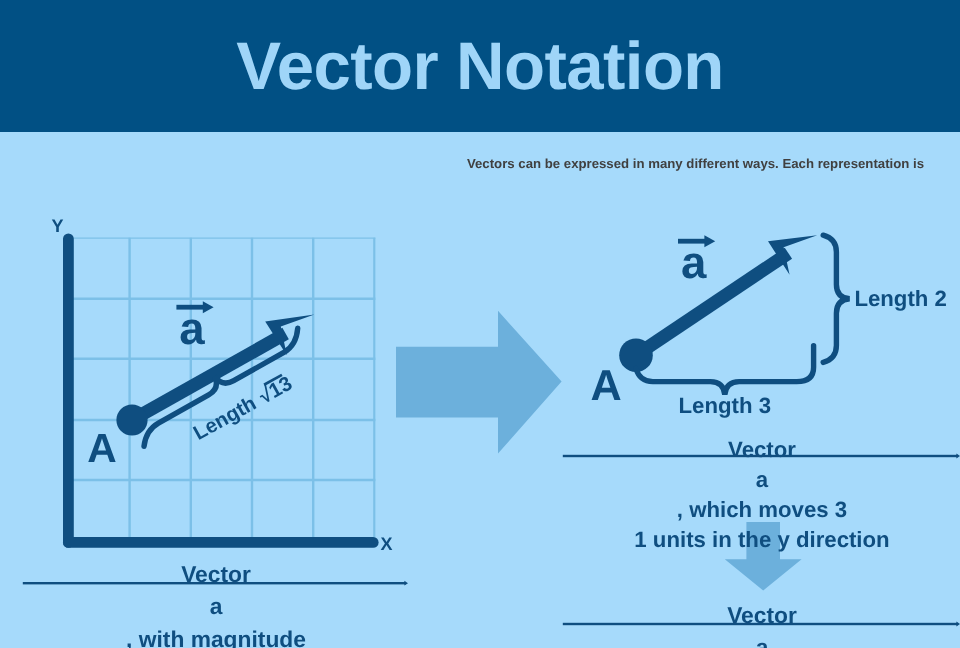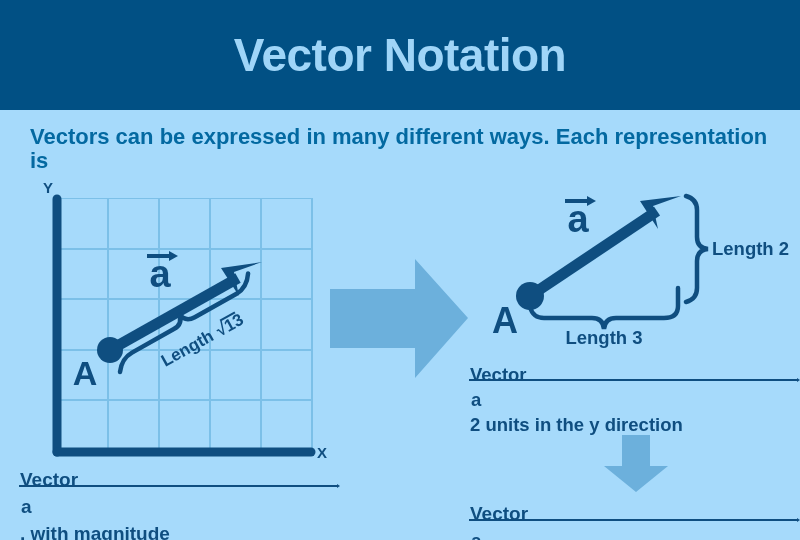--- a/index.html
+++ b/index.html
@@ -28,50 +28,50 @@
     height: 110px;
     background: #015084;
   }
   .header-title {
     position: absolute;
     left: 0;
     top: 8px;
     width: 800px;
     text-align: center;
     color: #9fd5f8;
-    font-size: 46px;
+    font-size: 56px;
     font-weight: bold;
     letter-spacing: -0.5px;
     line-height: 94px;
     white-space: nowrap;
   }
   .subtitle {
     position: absolute;
     left: 30px;
     top: 125px;
     width: 740px;
-    text-align: left;
-    color: #0369a1;
-    font-size: 22px;
+    text-align: right;
+    color: #404040;
+    font-size: 11px;
     font-weight: bold;
     line-height: 24px;
   }
   .subtitle span { display: block; }
   .stage {
     position: absolute;
     left: 0;
     top: 0;
     width: 800px;
     height: 540px;
   }
   .caption {
     position: absolute;
     color: #0f4e80;
     font-weight: bold;
-    text-align: left;
+    text-align: center;
     line-height: 27px;
   }
   .caption span { display: block; }
   #left-caption {
     left: 20px;
     top: 466px;
     width: 320px;
     font-size: 19px;
   }
   #right-caption {
@@ -244,22 +244,23 @@
 
   </div>
 
   <div class="caption" id="right-caption">
     <span>
         <span>Vector </span>
         <span class="vecsym">
           <span class="bar"></span>
           <span>a</span>
         </span>
+        <span>, which moves 3</span>
       </span>
-    <span>2 units in the y direction</span>
+    <span>1 units in the y direction</span>
   </div>
 
   <div class="caption" id="result-caption">
     <span>
         <span>Vector </span>
         <span class="vecsym">
           <span class="bar"></span>
           <span>a</span>
         </span>
       </span>

